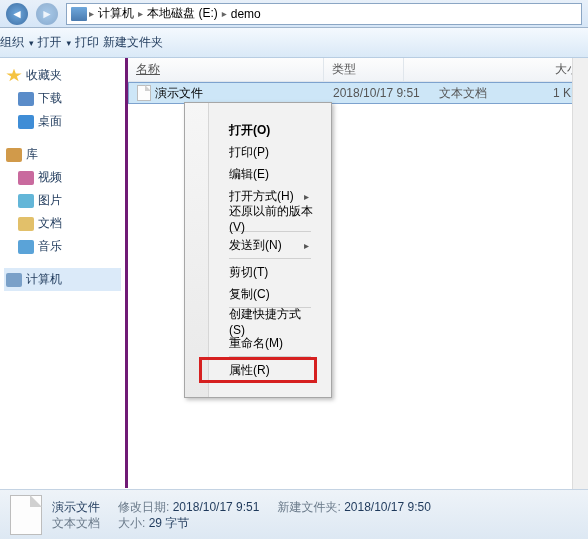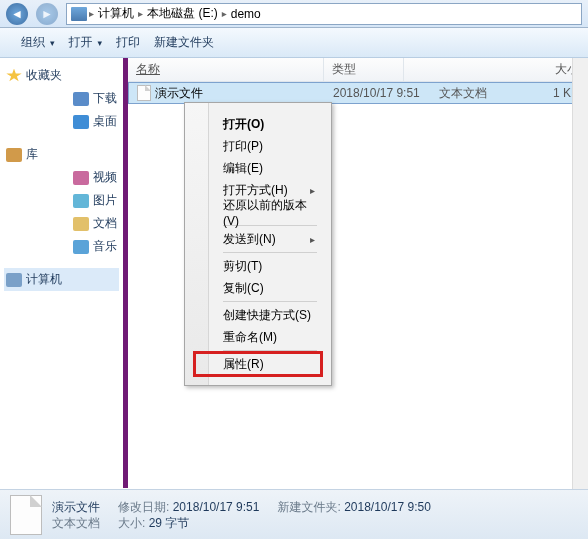--- a/index.html
+++ b/index.html
@@ -9,31 +9,31 @@
 .titlebar { height: 28px; background: linear-gradient(#e8f0f9, #d6e6f7); border-bottom: 1px solid #a0b5cc; display: flex; align-items: center; }
 .nav-btn { width: 26px; height: 22px; margin-left: 4px; display: flex; align-items: center; justify-content: center; }
 .nav-arrow { width: 22px; height: 22px; border-radius: 50%; background: radial-gradient(#6fa8dc, #3d6ea3); display: flex; align-items: center; justify-content: center; color: #fff; font-size: 12px; }
 .nav-arrow.fwd { opacity: 0.5; }
 .addressbar { flex: 1; height: 22px; margin: 0 6px; background: #fff; border: 1px solid #8ba6c4; display: flex; align-items: center; padding: 0 4px; gap: 2px; }
 .addr-icon { width: 16px; height: 14px; background: linear-gradient(#6fa8dc, #4a7bb0); border-radius: 1px; }
 .addr-sep { color: #666; font-size: 10px; }
 .addr-seg { padding: 0 2px; }
 
 
-.toolbar { height: 30px; background: linear-gradient(#f4f9fe, #dae9f7); border-bottom: 1px solid #b8cde2; display: flex; align-items: center; padding: 0 21px; gap: 14px; }
+.toolbar { height: 30px; background: linear-gradient(#f4f9fe, #dae9f7); border-bottom: 1px solid #b8cde2; display: flex; align-items: center; padding: 0 0; gap: 4px; }
 .tb-item { color: #1e395b; display: flex; align-items: center; gap: 3px; }
 .tb-drop::after { content: "▾"; font-size: 9px; margin-left: 2px; }
 
 
 .split { display: flex; height: 430px; }
-.sidebar { width: 128px; background: #fff; border-right: 5px solid #701a75; padding: 6px 4px; overflow: hidden; }
+.sidebar { width: 128px; background: #fff; border-right: 3px solid #701a75; padding: 6px 4px; overflow: hidden; }
 .sb-group { margin-bottom: 10px; }
 .sb-head { display: flex; align-items: center; gap: 4px; padding: 3px 2px; color: #1e395b; }
 .sb-head.sel { background: #dbeaf9; }
-.sb-item { display: flex; align-items: center; gap: 4px; padding: 3px 2px 3px 14px; color: #1e395b; justify-content: flex-end; }
+.sb-item { display: flex; align-items: center; gap: 4px; padding: 3px 2px 3px 14px; color: #1e395b; }
 .ico { width: 16px; height: 14px; display: inline-block; border-radius: 2px; }
 .ico-star { background: #f5c342; clip-path: polygon(50% 0,61% 35%,98% 35%,68% 57%,79% 91%,50% 70%,21% 91%,32% 57%,2% 35%,39% 35%); }
 .ico-dl { background: #5a8cc9; }
 .ico-desk { background: #3f8dd6; }
 .ico-recent { background: #5dab6b; }
 .ico-lib { background: #d19a4a; }
 .ico-vid { background: #c96a9e; }
 .ico-pic { background: #63b6d8; }
 .ico-doc { background: #e2c06a; }
 .ico-mus { background: #5aa3d8; }
@@ -53,21 +53,21 @@
 
 .row { height: 22px; display: flex; align-items: center; }
 .row.sel { background: #cde6f7; border: 1px solid #7da2ce; }
 .cell { padding: 0 8px; }
 .cell.name { width: 196px; display: flex; align-items: center; gap: 4px; }
 .cell.date { width: 106px; color: #555; }
 .cell.type { width: 80px; color: #555; }
 .cell.size { flex: 1; text-align: right; color: #555; }
 
 
-.ctxmenu { position: absolute; left: 184px; top: 102px; width: 148px; background: #f2f2f2; border: 1px solid #a6a6a6; box-shadow: 2px 2px 4px rgba(0,0,0,0.25); padding: 10px; }
+.ctxmenu { position: absolute; left: 184px; top: 102px; width: 148px; background: #f2f2f2; border: 1px solid #a6a6a6; box-shadow: 2px 2px 4px rgba(0,0,0,0.25); padding: 16px; }
 .ctx-item { height: 22px; display: flex; align-items: center; padding-left: 28px; position: relative; }
 .ctx-item.bold { font-weight: bold; }
 .ctx-item.sub::after { content: "▸"; position: absolute; right: 6px; font-size: 10px; color: #555; }
 .ctx-sep { height: 1px; background: #d0d0d0; margin: 2px 4px 2px 28px; }
 .ctx-item.hl { outline: 3px solid #d62020; outline-offset: -1px; }
 .ctx-gutter { position: absolute; left: 0; top: 0; bottom: 0; width: 24px; background: linear-gradient(#f6f6f6,#e9e9e9); border-right: 1px solid #d6d6d6; }
 
 
 .details { position: absolute; left: 0; right: 0; bottom: 0; height: 50px; background: linear-gradient(#eef3f8, #dde8f3); border-top: 1px solid #c4d3e3; display: flex; align-items: center; padding: 6px 10px; gap: 10px; }
 .det-icon { width: 32px; height: 40px; background: #fdfdfd; border: 1px solid #bdbdbd; position: relative; }

